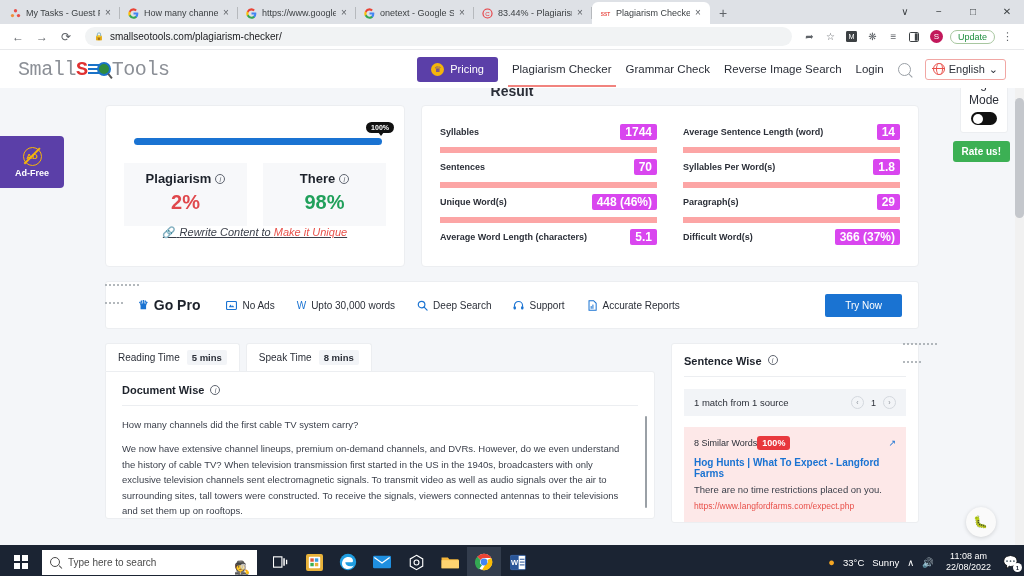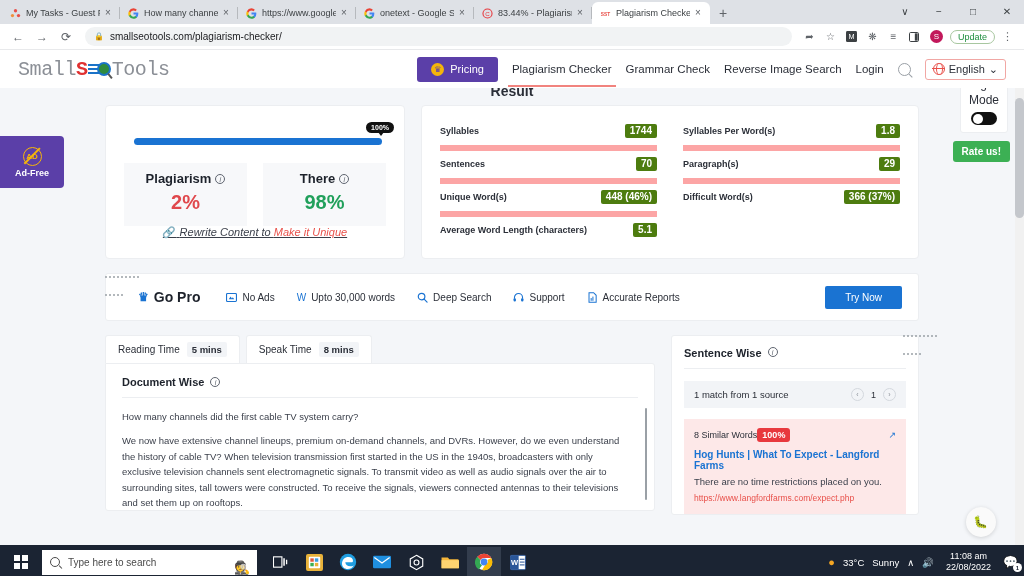--- a/index.html
+++ b/index.html
@@ -133,21 +133,21 @@
 
   .stats-card{ flex:1; padding:12px 18px 14px 18px;}
   .stats-card h3{ text-align:center; font-size:13px; font-weight:bold; color:#2b2f38;
     margin-bottom:10px;}
   .stats-grid{ display:flex; gap:26px; }
   .stats-col{ flex:1; }
   .stat-row{ display:flex; align-items:center; justify-content:space-between;
     border-bottom:6px solid #fca5a5; padding:6px 0 7px; font-size:9px;
     font-weight:bold; color:#2b2f38; }
   .stat-row:last-child{ border-bottom:none; }
-  .pill{ background:#4d7c0f; color:#fff; font-size:10px; font-weight:bold;
+  .pill{ background:#d946ef; color:#fff; font-size:12px; font-weight:bold;
     border-radius:2px; padding:2px 5px; line-height:1; }
 
   
   .gopro-wrap{ padding:14px 105px 0 105px; position:relative;}
   .gopro{ background:#fff; border:1px solid #eceef1; border-radius:3px; height:48px;
     display:flex; align-items:center; padding:0 16px; gap:0; position:relative;}
   .gopro .title{ font-size:14px; font-weight:bold; color:#1d222b; display:flex;
      align-items:center; gap:5px; margin-right:26px; margin-left:16px;}
   .gp-crown{ color:#1a73d2; font-size:12px;}
   .gp-feat{ display:flex; align-items:center; gap:5px; font-size:10px; color:#2b2f38;
@@ -442,20 +442,24 @@
               <span>Unique Word(s)</span>
               <span class="pill">448 (46%)</span>
             </div>
             <div class="stat-row">
               <span>Average Word Length (characters)</span>
               <span class="pill">5.1</span>
             </div>
           </div>
           <div class="stats-col">
             <div class="stat-row">
+              <span>Average Sentence Length (word)</span>
+              <span class="pill">14</span>
+            </div>
+            <div class="stat-row">
               <span>Syllables Per Word(s)</span>
               <span class="pill">1.8</span>
             </div>
             <div class="stat-row">
               <span>Paragraph(s)</span>
               <span class="pill">29</span>
             </div>
             <div class="stat-row">
               <span>Difficult Word(s)</span>
               <span class="pill">366 (37%)</span>

